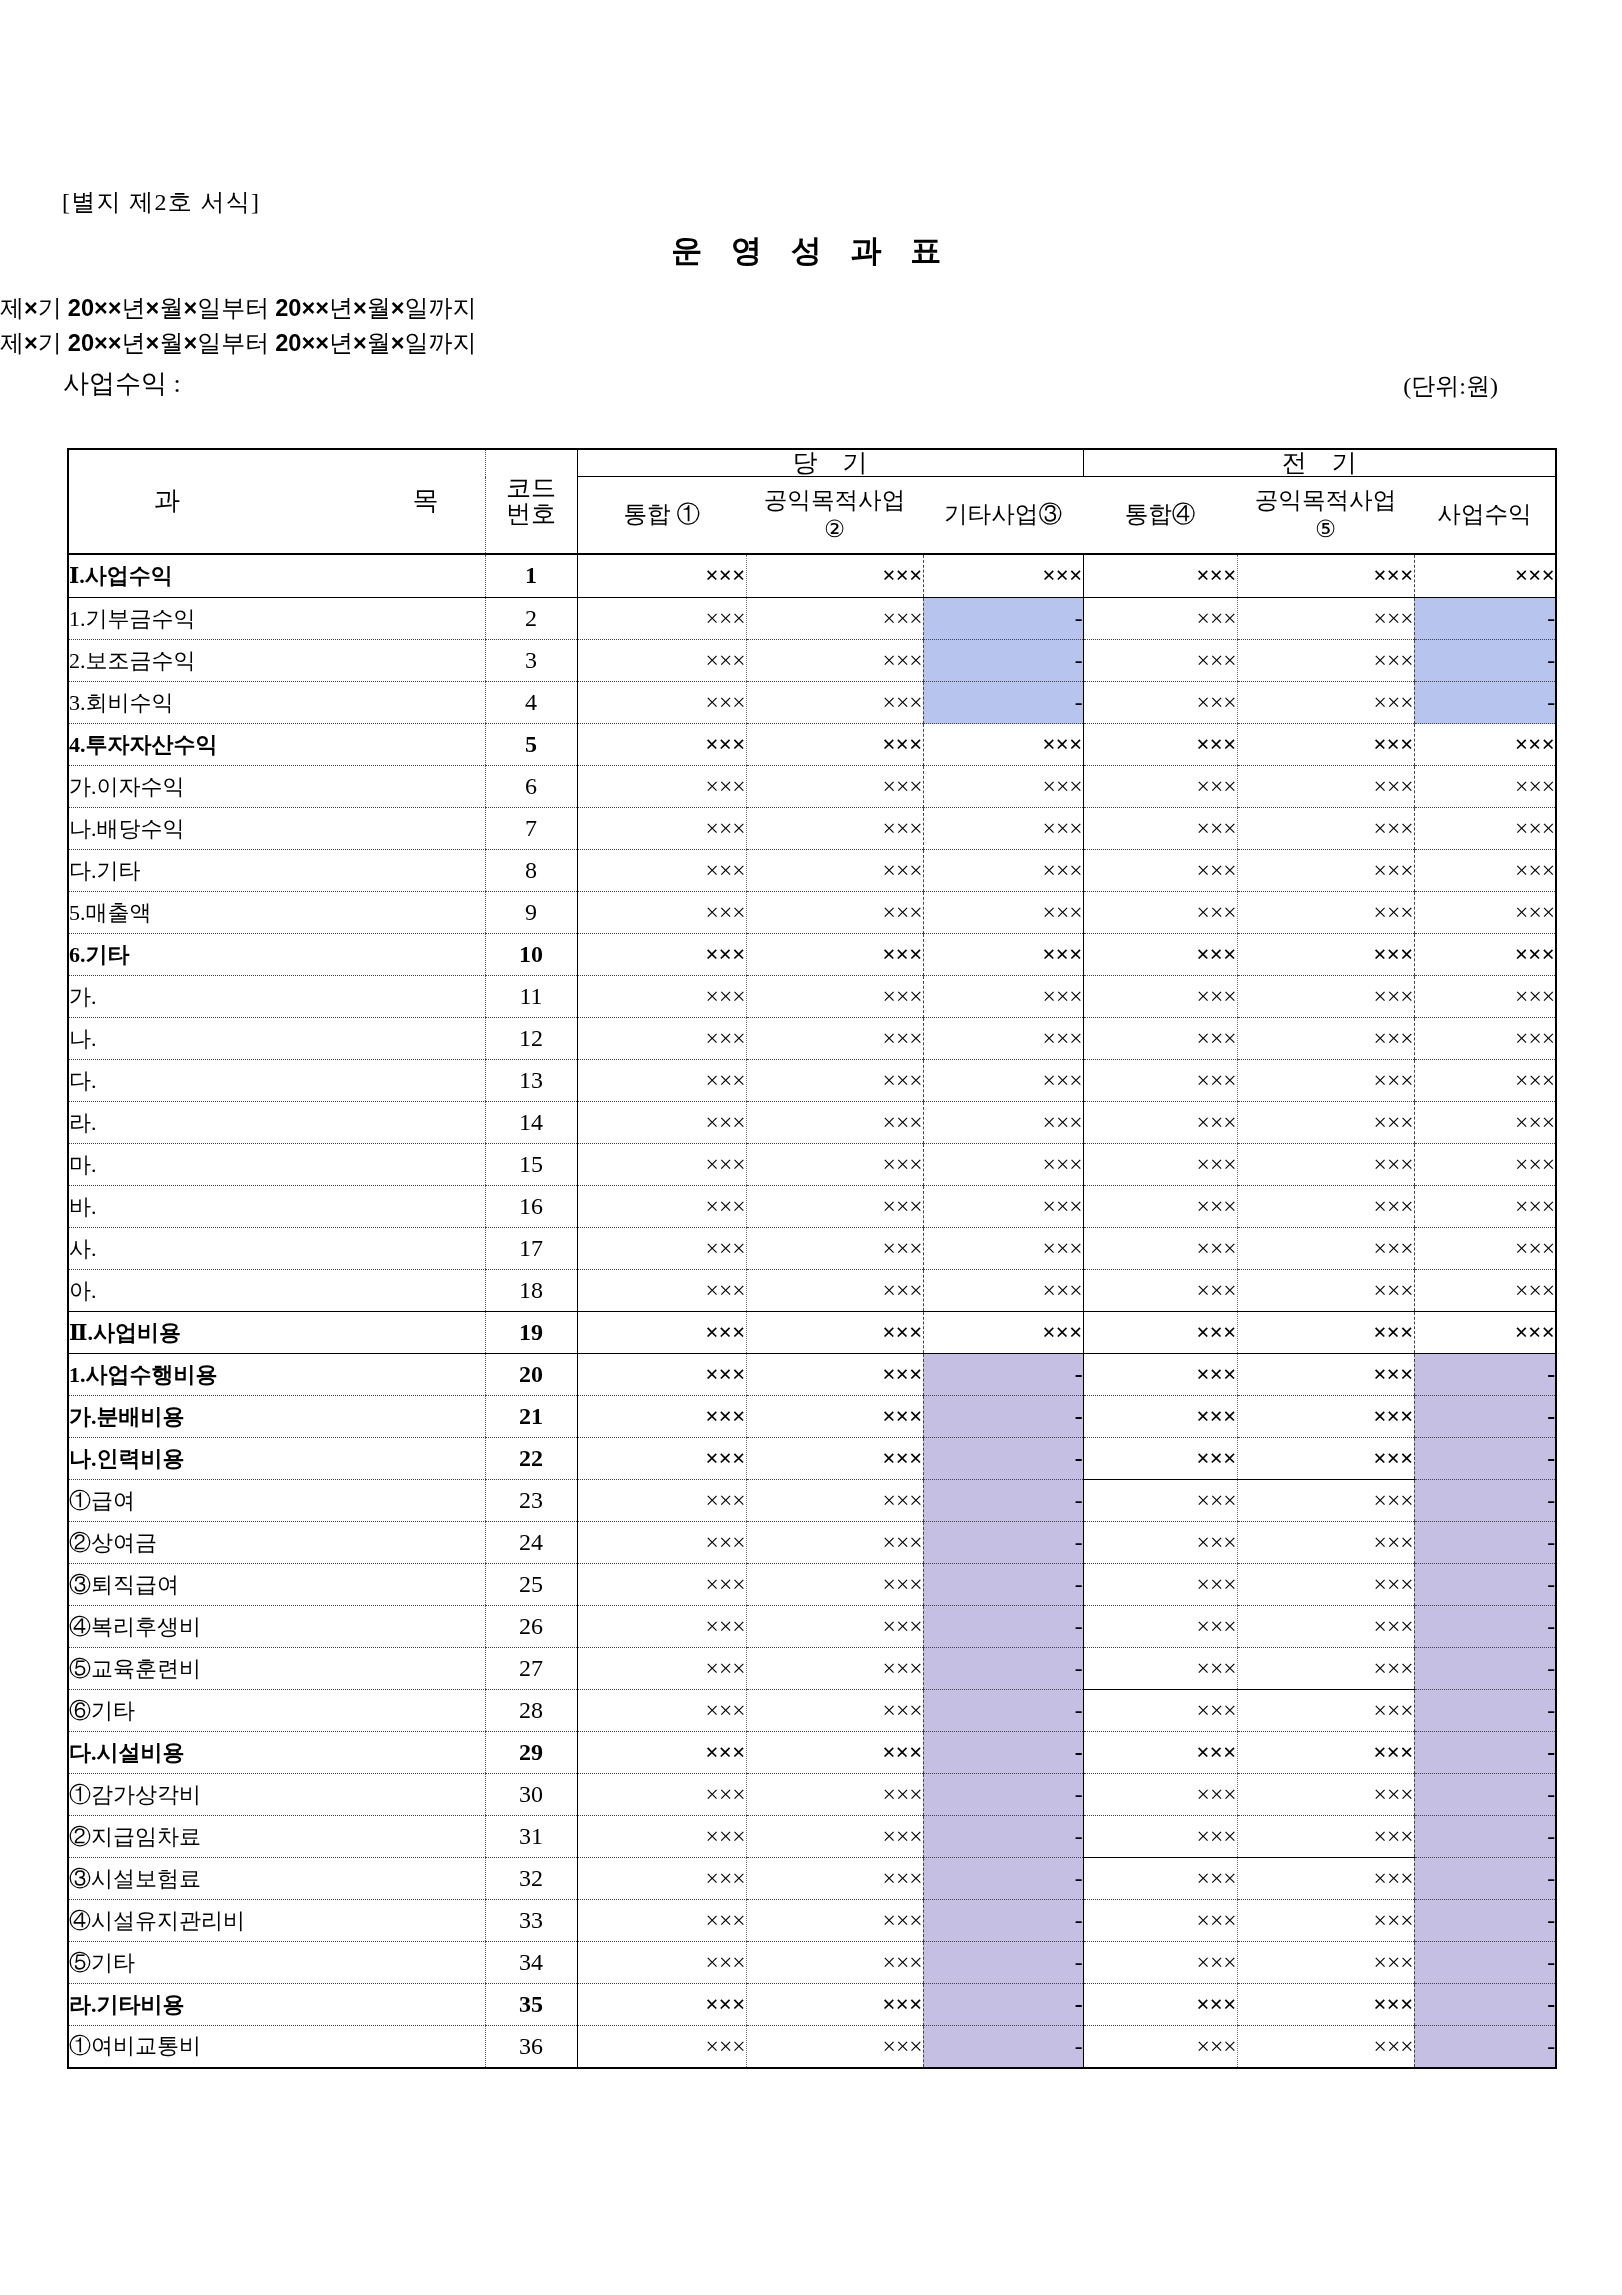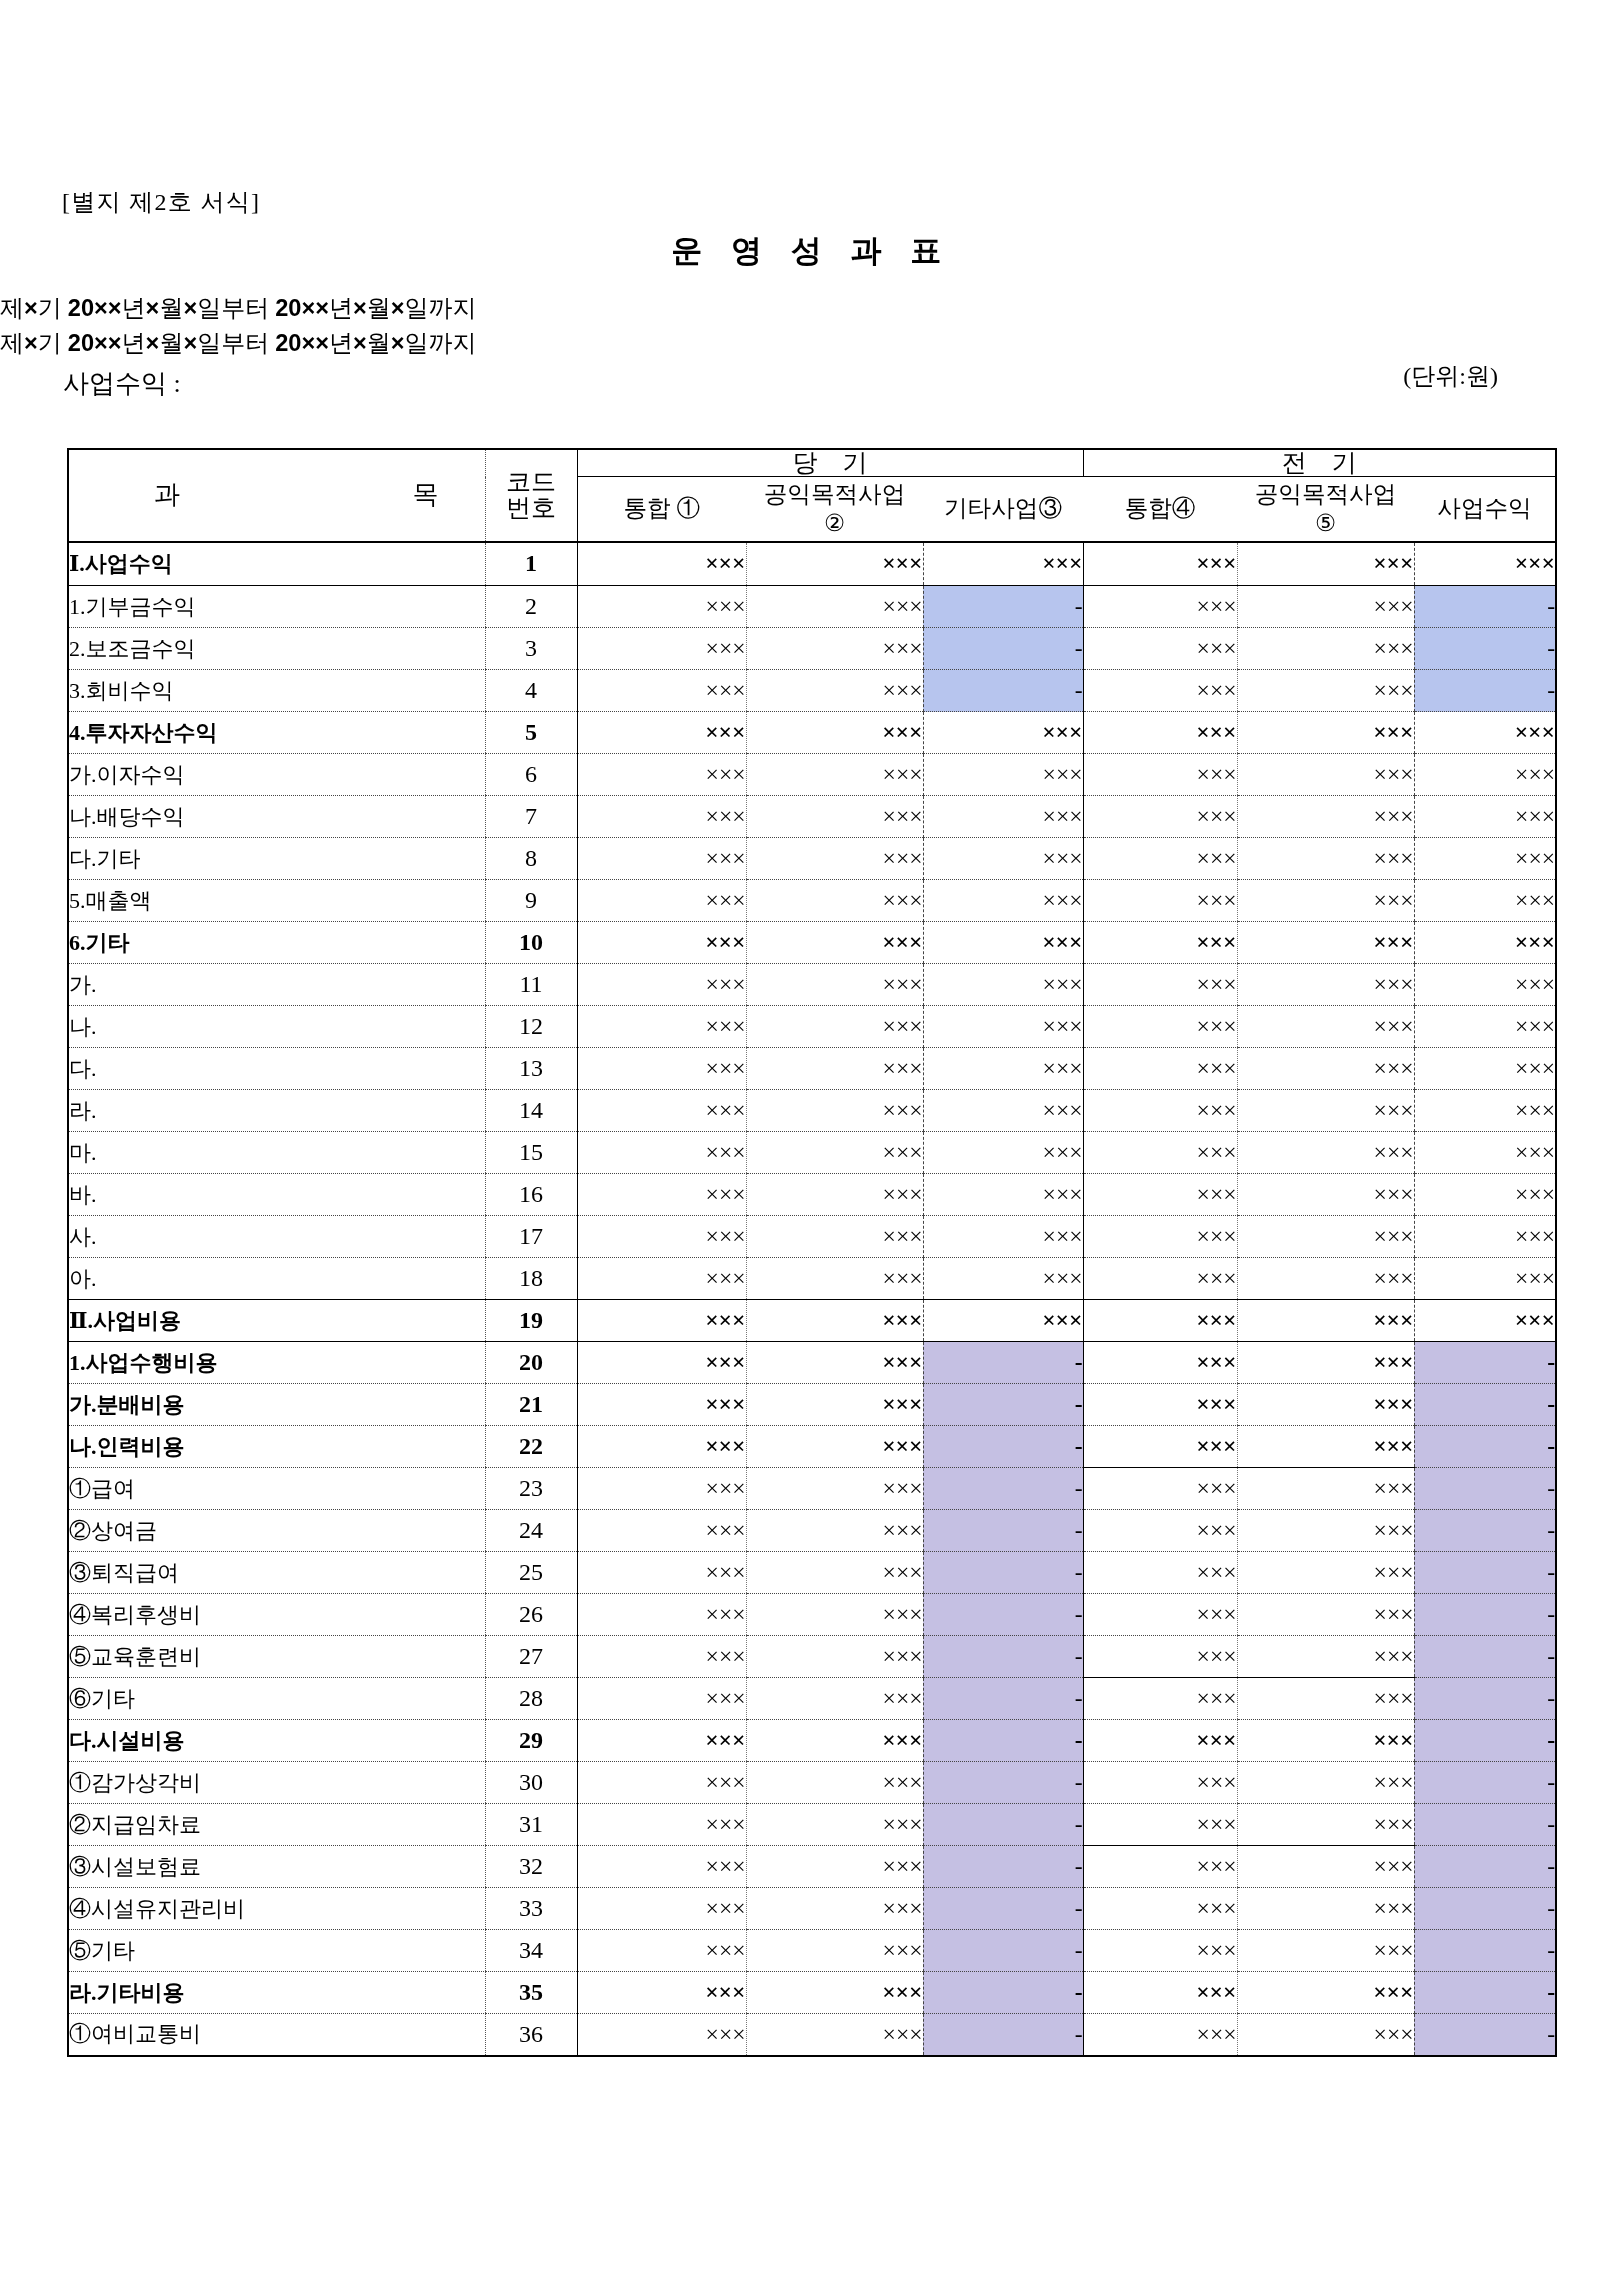--- a/index.html
+++ b/index.html
@@ -7,36 +7,36 @@
     width:1623px;height:2295px;position:relative;background:#ffffff;color:#000;
     font-family:"Liberation Serif","DejaVu Serif",serif;
   }
   .form-note{position:absolute;left:62px;top:186px;font-size:24px;letter-spacing:1.3px;}
   .doc-title{position:absolute;left:0;top:230px;width:1623px;text-align:center;
     font-size:31px;font-weight:bold;letter-spacing:10.5px;}
   .periods{position:absolute;left:0;top:291px;width:1623px;text-align:left;
     font-size:24px;line-height:35px;}
   .periods b{font-family:"Liberation Sans","DejaVu Sans",sans-serif;font-weight:bold;font-size:23.6px;}
   .entity{position:absolute;left:63px;top:366px;font-size:26px;}
-  .unit{position:absolute;left:67px;top:360px;width:1431px;text-align:right;font-size:24px;}
+  .unit{position:absolute;left:67px;top:370px;width:1431px;text-align:right;font-size:24px;}
 
   table.main{
     position:absolute;left:67px;top:448px;width:1488px;
     border-collapse:collapse;table-layout:fixed;
     border:2px solid #000;
   }
   table.main th{font-weight:normal;padding:0;}
   table.main td{padding:0;}
 
   tr.group-row{height:26px;}
   tr.group-row th{font-size:25px;vertical-align:middle;line-height:26px;}
   th.grp-current{border-bottom:1.3px solid #000;border-left:1.3px solid #000;}
   th.grp-prior{border-bottom:1.3px solid #000;border-left:1.3px solid #000;}
 
-  tr.sub-row{height:65px;}
+  tr.sub-row{height:77px;}
   tr.sub-row th{font-size:23.6px;vertical-align:middle;white-space:pre-line;line-height:29px;border-bottom:2px solid #000;}
 
   th.subject-hdr{vertical-align:middle;border-bottom:2px solid #000;}
   .subject-flex{display:flex;justify-content:space-between;padding-left:85px;padding-right:46px;font-size:26px;}
   th.code-hdr{vertical-align:middle;white-space:pre-line;font-size:25px;line-height:30px;
     border-left:0.7px dotted #555;border-right:1.3px solid #000;border-bottom:2px solid #000;}
 
   tbody tr{height:42px;}
   tbody tr.first-row{height:44px;}
   tbody td{border-bottom:0.7px dotted #444;vertical-align:middle;font-size:23.6px;}

